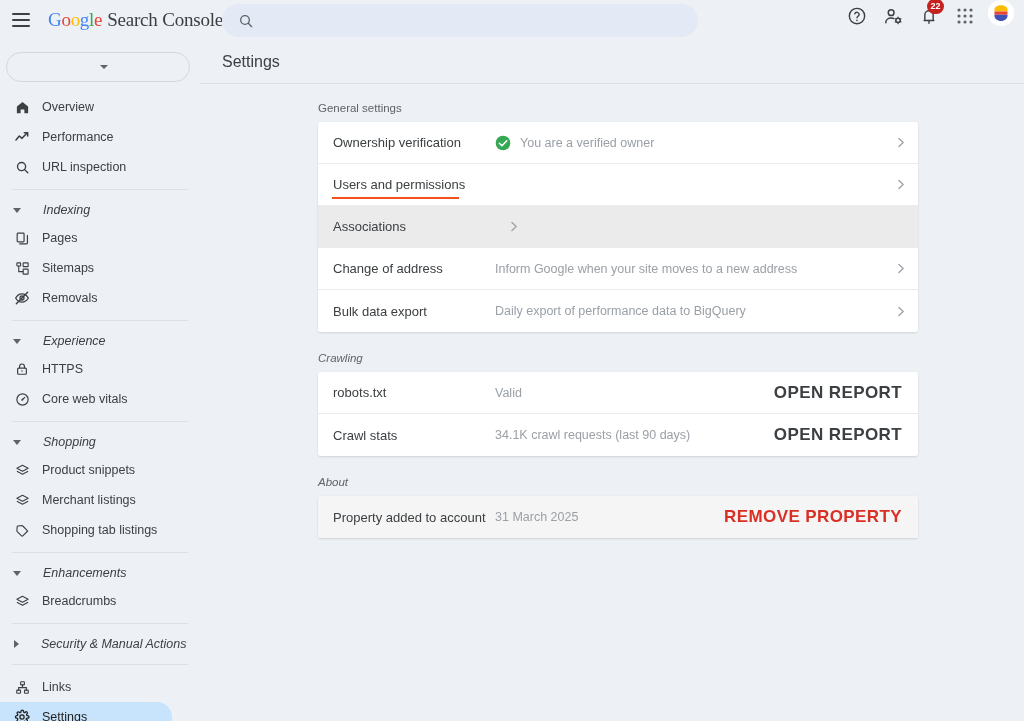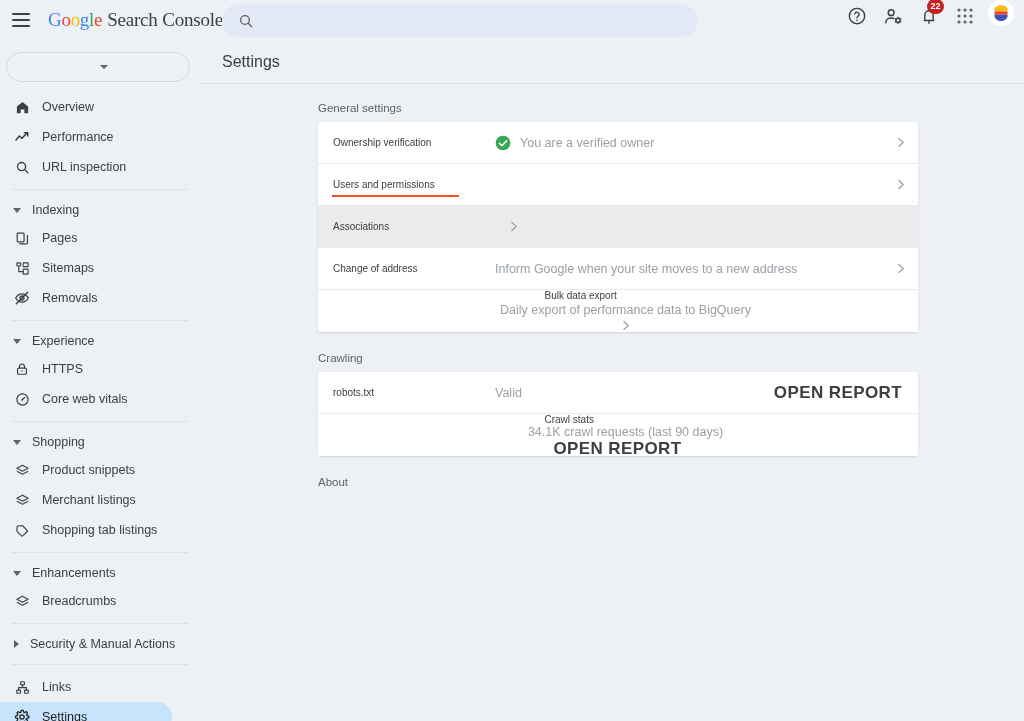--- a/index.html
+++ b/index.html
@@ -205,23 +205,24 @@
     align-items: center;
     justify-content: center;
     flex-shrink: 0;
   }
 
   .nav-section {
     display: flex;
     align-items: center;
     height: 26px;
     padding-left: 12px;
-    gap: 11px;
-    cursor: pointer;
-    color: #3c4043;
+    gap: 22px;
+    cursor: pointer;
+    color: #3c4043;
+    font-style: italic;
   }
   .nav-section .sect-label {
     font-size: 12.5px;
     color: #3c4043;
     white-space: nowrap;
   }
   .tri-down {
     width: 0; height: 0;
     border-left: 4px solid transparent;
     border-right: 4px solid transparent;
@@ -267,46 +268,46 @@
 
   .content-scroll {
     padding: 18px 0 0 0;
   }
 
   .section-label {
     font-size: 11.5px;
     color: #5f6368;
     margin: 0 0 8px 118px;
   }
-  .section-label.spaced { margin-top: 20px; }
+  .section-label.spaced { margin-top: 20px; font-style: italic; }
 
   .card {
     margin-left: 118px;
     width: 600px;
     background: #fff;
     border-radius: 3px;
     box-shadow: 0 1px 2px rgba(60,64,67,0.15), 0 0 1px rgba(60,64,67,0.10);
     overflow: hidden;
   }
 
   .card-row {
     display: flex;
     align-items: center;
     height: 42px;
     border-bottom: 1px solid #EBEBEB;
     padding: 0 0 0 15px;
     cursor: pointer;
     position: relative;
     background: #fff;
   }
-  .card-row:last-child { border-bottom: none; flex-direction: column; }
+  .card-row:last-child { border-bottom: none; }
   .card-row.hovered { background: #EBEBEB; }
 
   .row-title {
-    font-size: 10px;
+    font-size: 13px;
     color: #3c4043;
     width: 162px;
     flex-shrink: 0;
     position: relative;
   }
   .row-title .underline-annot {
     position: absolute;
     left: -1px;
     bottom: -7px;
     width: 127px;
@@ -714,17 +715,28 @@
           <div class="row-title">Crawl stats</div>
           <div class="row-desc">
             <span>34.1K crawl requests (last 90 days)</span>
           </div>
           <div class="row-action">OPEN REPORT</div>
         </div>
 
       </div>
 
       <div class="section-label spaced">About</div>
+      <div class="card about">
+
+        <div class="card-row">
+          <div class="row-title">Property added to account</div>
+          <div class="row-desc">
+            <span>31 March 2025</span>
+          </div>
+          <div class="row-action danger">REMOVE PROPERTY</div>
+        </div>
+
+      </div>
 
     </div>
   </div>
 
 </div>
 
 </body></html>

